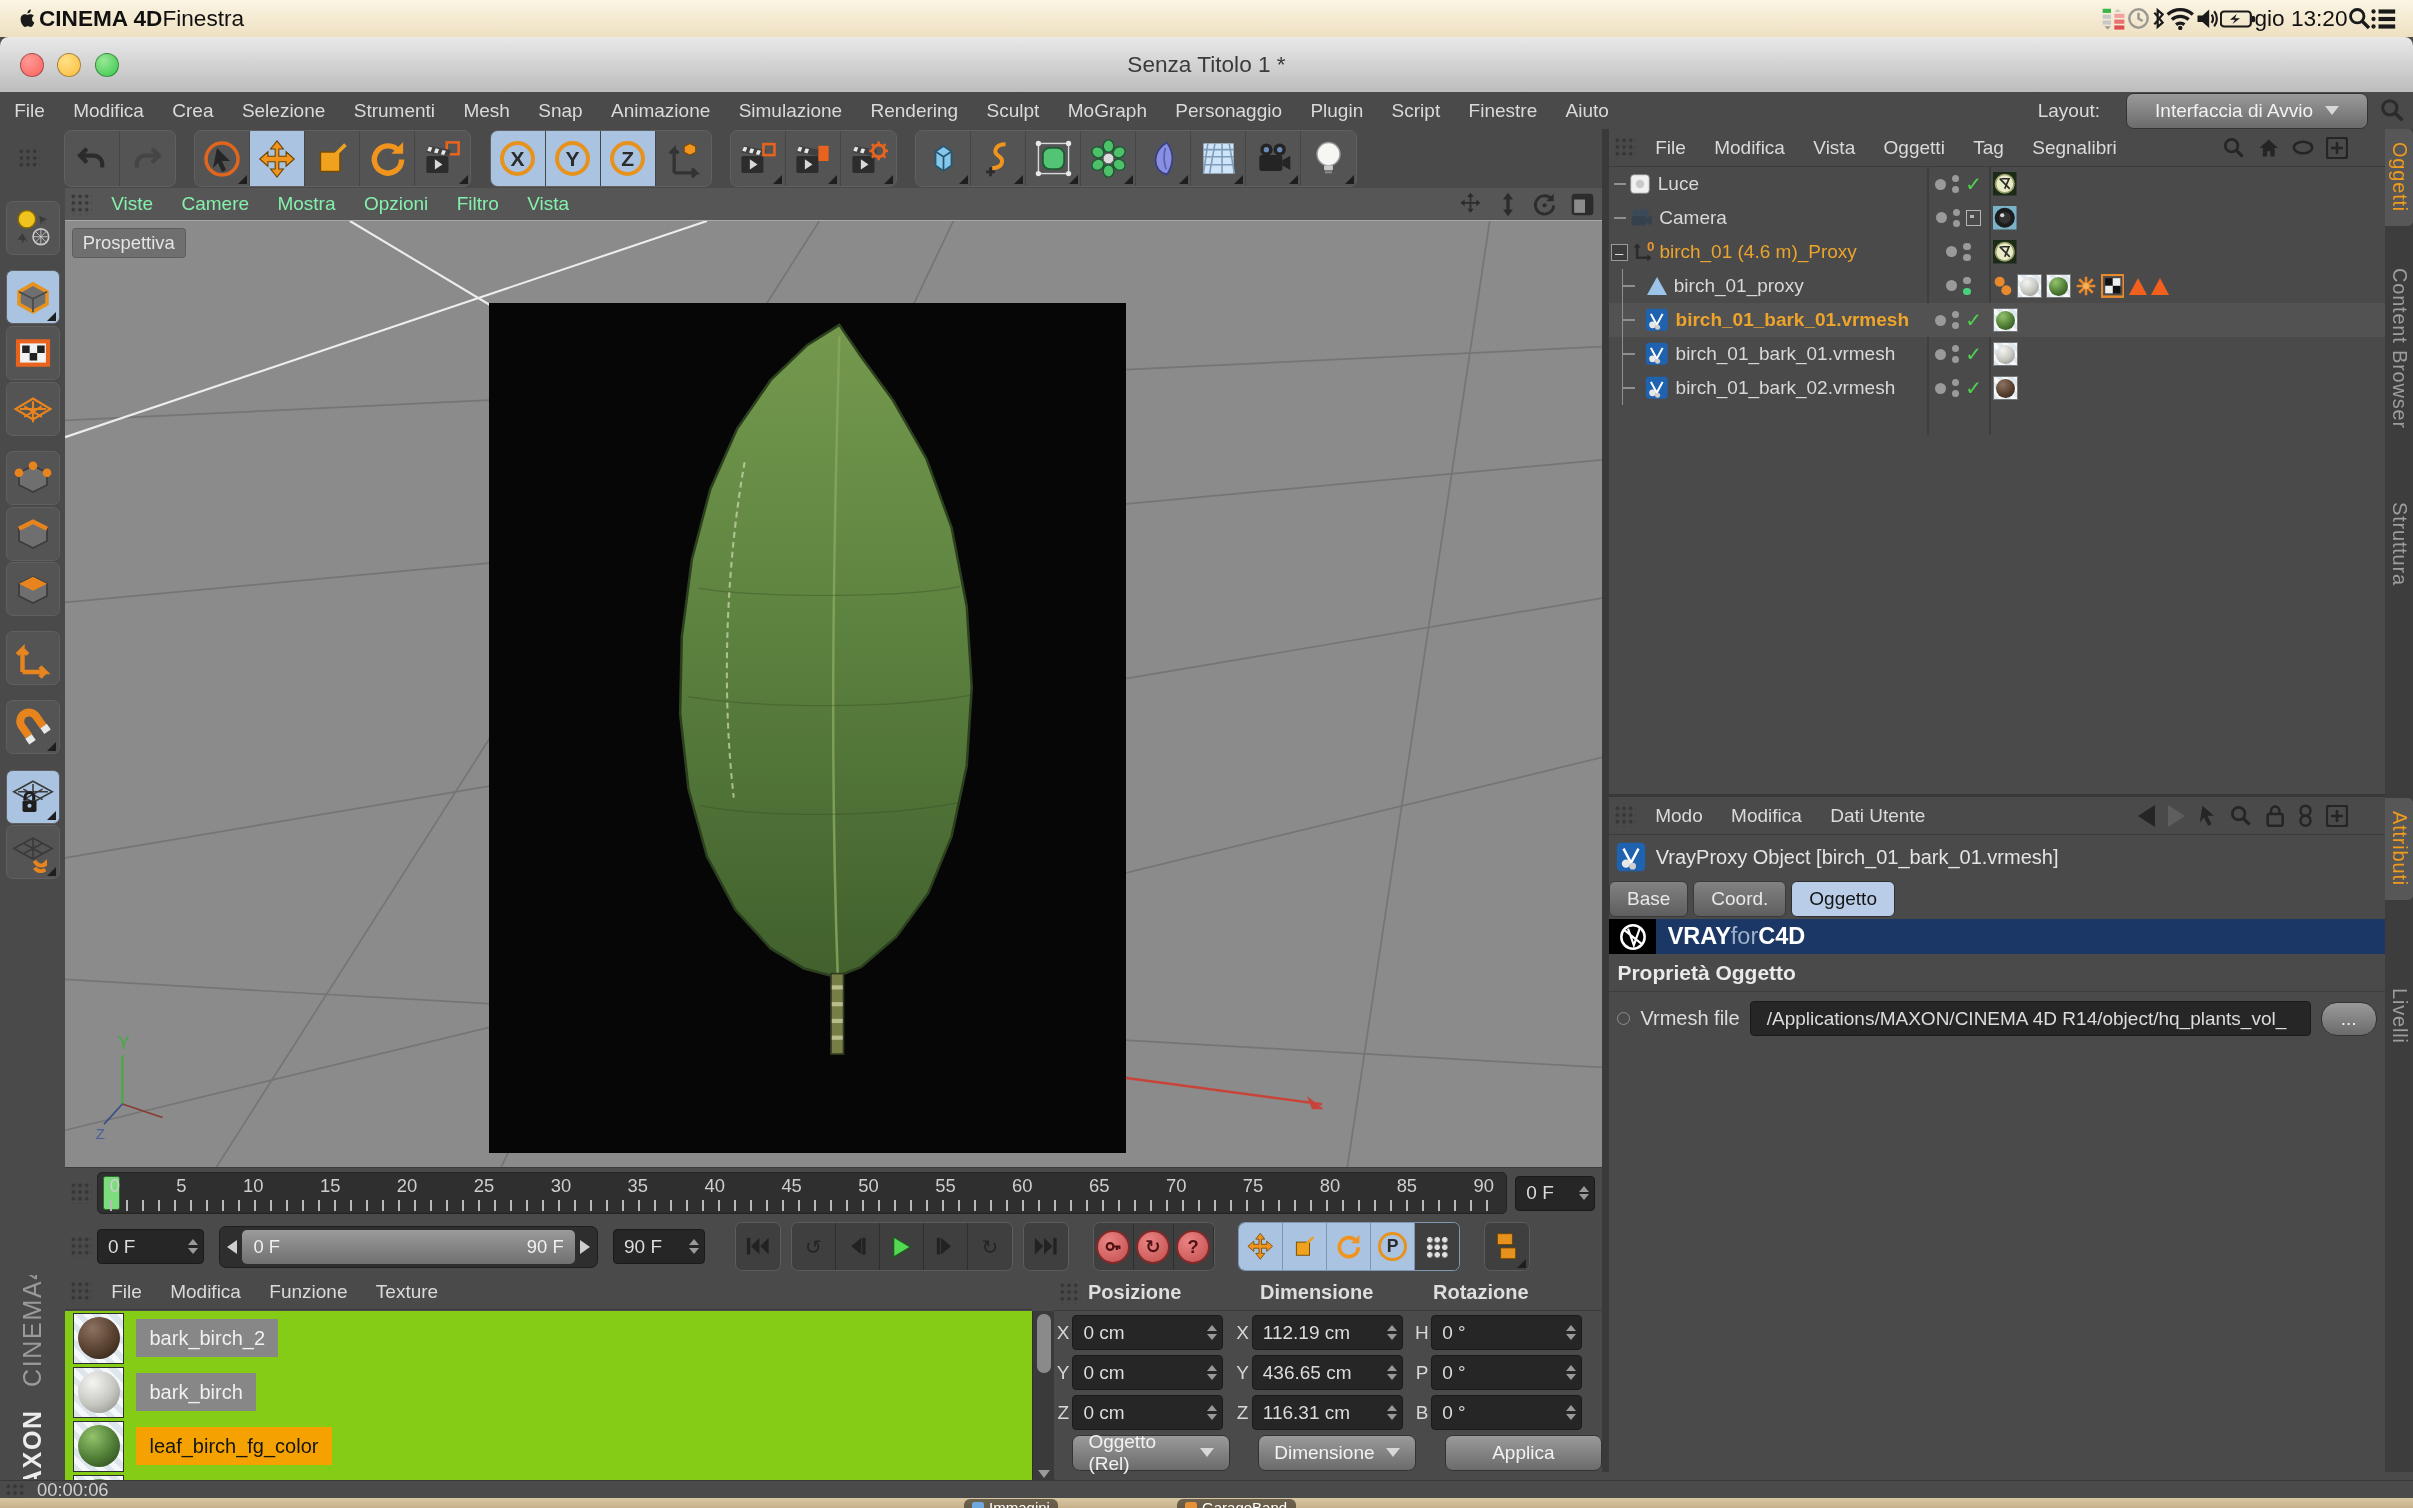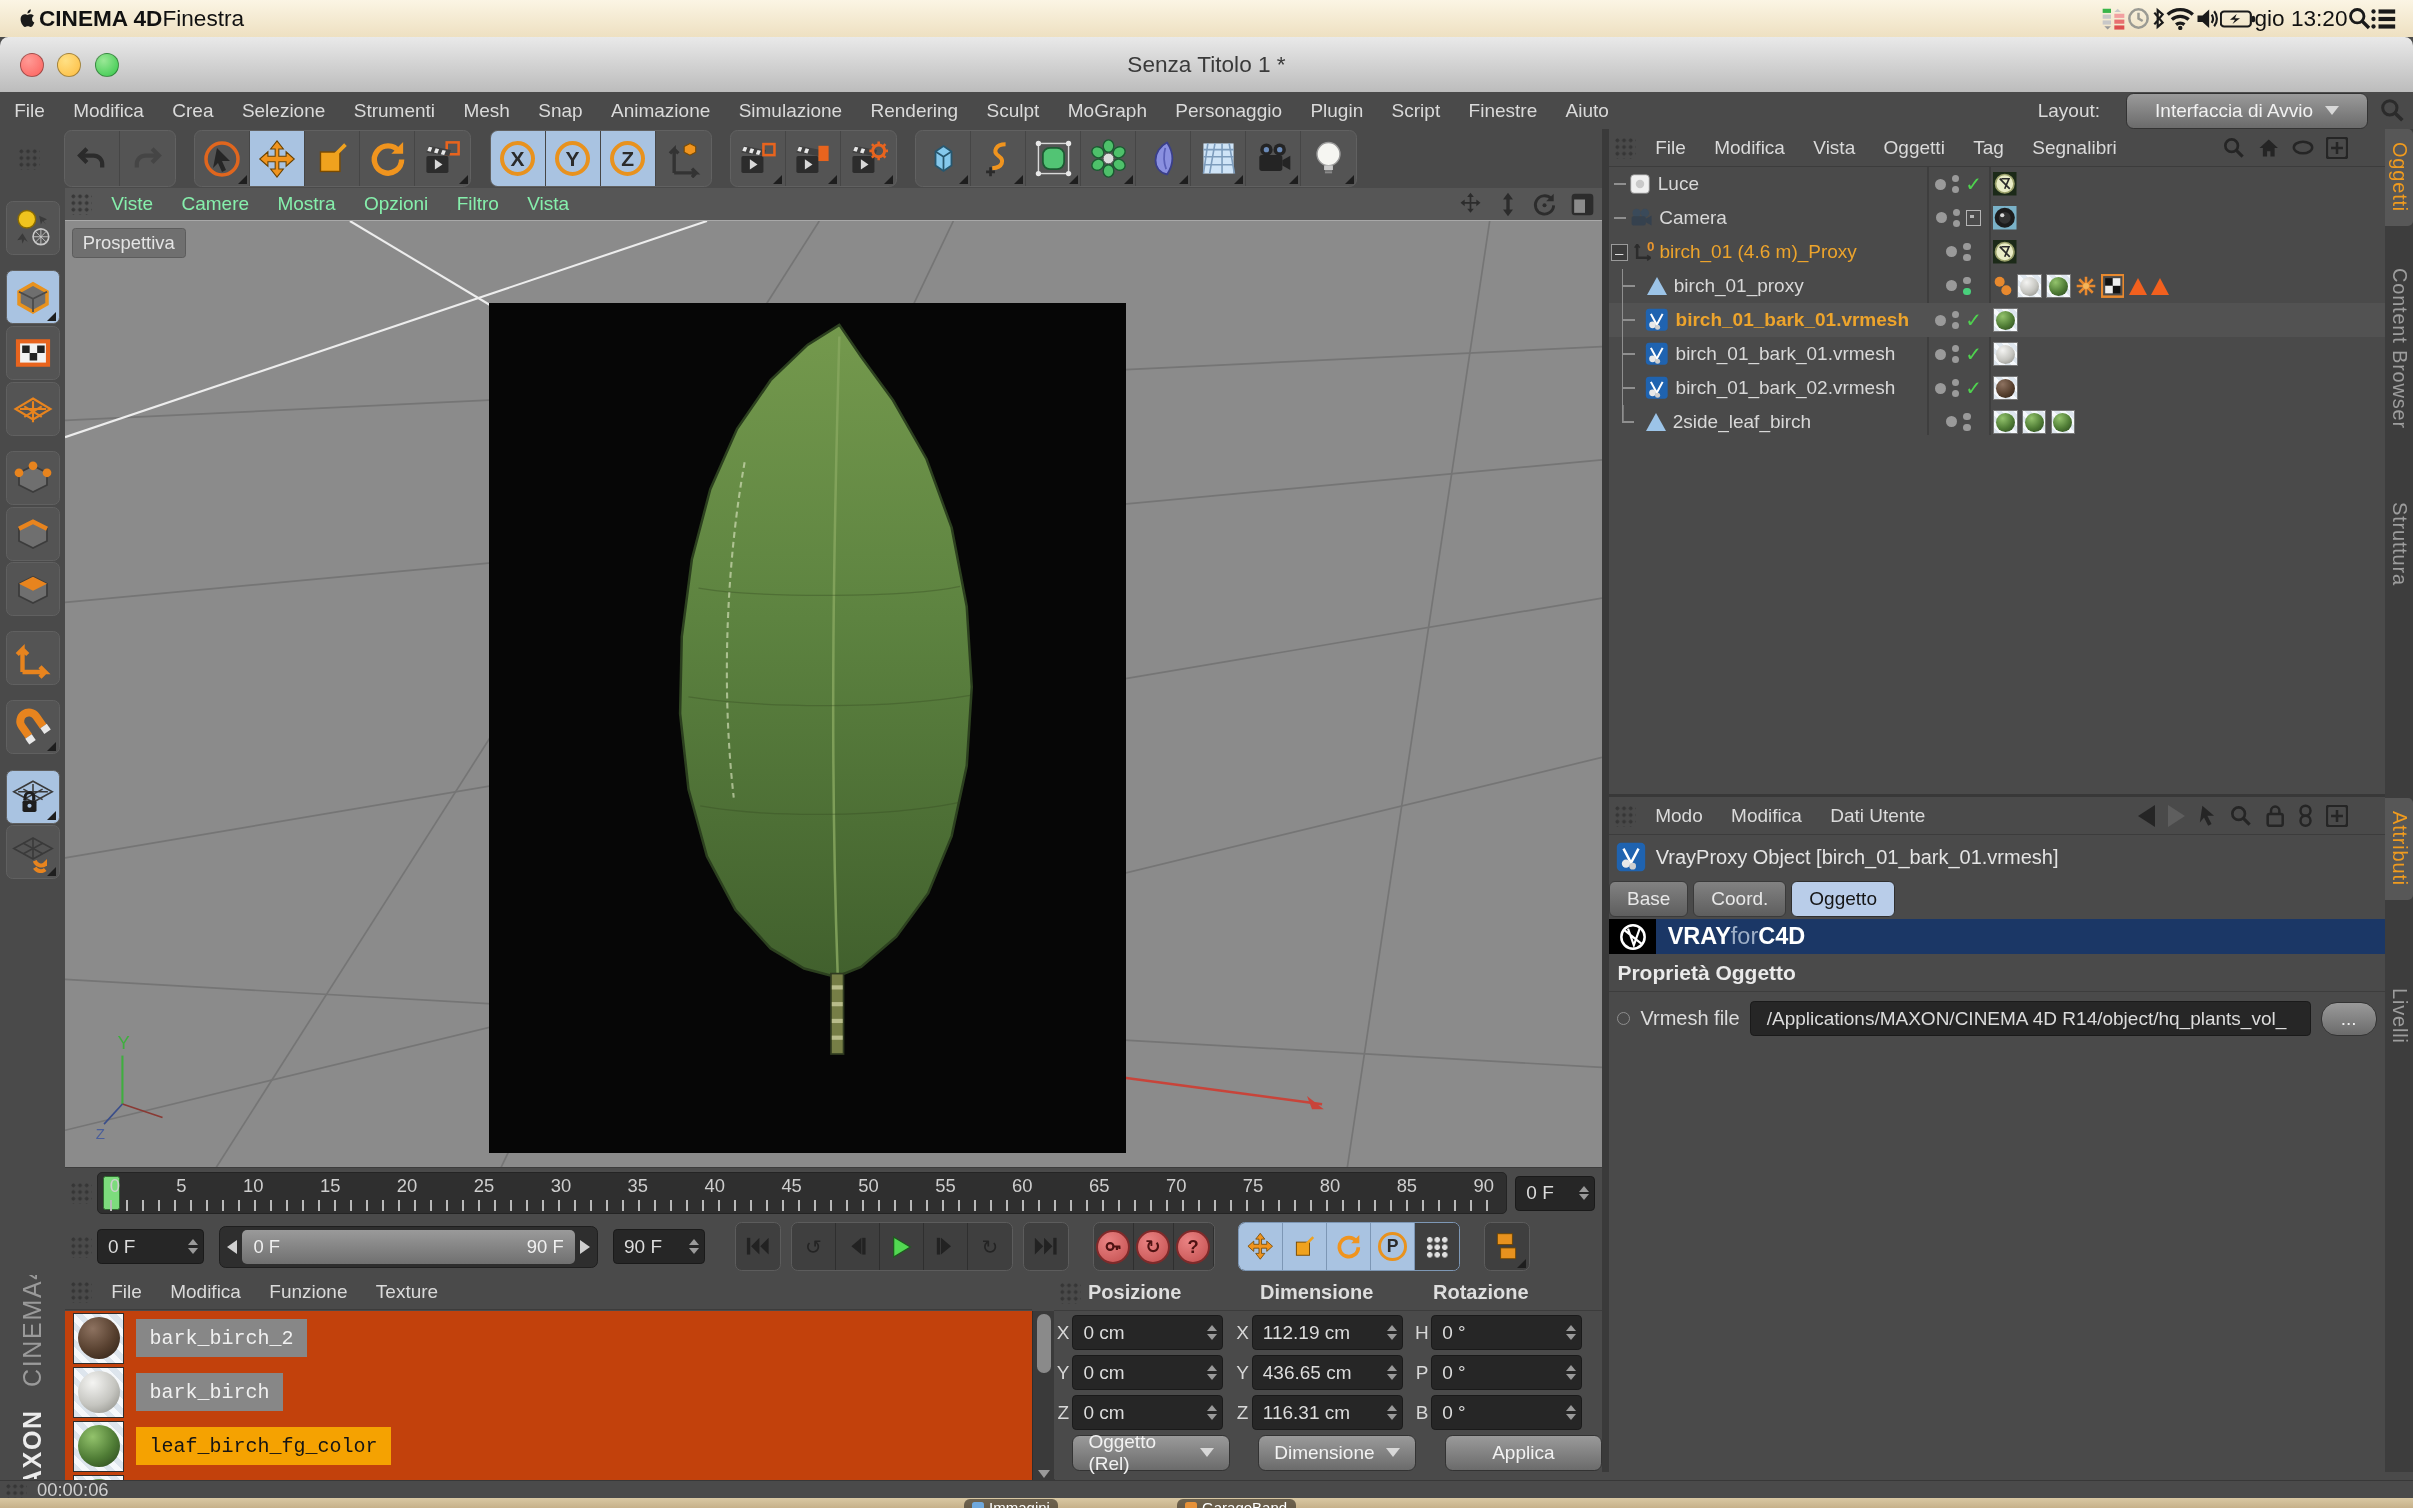--- a/index.html
+++ b/index.html
@@ -97,21 +97,21 @@
   .tpbtn:last-child{border-right:none;}
   .redbtn{width:40px;height:47px;display:flex;align-items:center;justify-content:center;border-right:0.8px solid #2f2f2f;box-sizing:border-box;}
   .redcircle{width:34px;height:34px;border-radius:50%;background:radial-gradient(circle at 35% 30%,#ea8383,#c24e4e);border:2.5px solid #7e2a2a;display:flex;align-items:center;justify-content:center;color:#4f1212;font-weight:bold;font-size:18.4px;box-sizing:border-box;}
   .bluebtn{width:44px;height:47px;background:#a9c3e1;display:flex;align-items:center;justify-content:center;border-right:0.8px solid #7d97b5;box-sizing:border-box;}
   .rangeslider{position:relative;height:40px;background:#2e2e2e;border:0.8px solid #1f1f1f;border-radius:6.7px;display:flex;align-items:center;overflow:hidden;}
   .rangetrack{flex:1;height:34px;margin:0 5px;border-radius:5px;background:linear-gradient(#9a9a9a,#707070);display:flex;align-items:center;justify-content:space-between;padding:0 11.7px;color:#f0f0f0;font-size:18.4px;}
   
   .brandstrip{left:0;top:1275px;width:65px;height:204px;background:#4a4a4a;display:flex;align-items:center;justify-content:center;overflow:hidden;}
   .brandrot{transform:rotate(-90deg);display:flex;gap:22px;align-items:center;white-space:nowrap;}
   .matmenu{left:65px;top:1275px;width:967px;height:34px;background:#4a4a4a;border-bottom:1.7px solid #3c3c3c;display:flex;align-items:center;}
-  .matlist{left:65px;top:1311px;width:967px;height:169px;background:#c2410c;overflow:hidden;font-family:Liberation Mono, monospace;}
+  .matlist{left:65px;top:1311px;width:967px;height:169px;background:#84cc16;overflow:hidden;}
   .matrow{display:flex;align-items:center;height:54px;padding-left:8.4px;}
   .thumb{width:49px;height:49px;background:repeating-linear-gradient(45deg,#dde5ed 0 5.9px,#f5f8fb 5.9px 11.7px);border:0.8px solid #2e2e2e;display:flex;align-items:center;justify-content:center;flex:none;}
   .msph{width:42px;height:42px;border-radius:50%;}
   .mlabel{font-size:20px;color:#f0f0f0;background:#878787;padding:7.5px 13.4px;margin-left:11.7px;white-space:nowrap;}
   .mlabel.sel{background:#f5a201;color:#151515;}
   .matscroll{left:1032px;top:1311px;width:22px;height:169px;background:#3a3a3a;border-left:0.8px solid #2e2e2e;}
   .coords{left:1054px;top:1275px;width:548px;height:204px;background:#4a4a4a;}
   .chead{font-size:20px;font-weight:bold;color:#dedede;}
   .axl{font-size:19px;color:#d8d8d8;width:18.4px;text-align:center;}
   .statusbar{left:0;top:1480px;width:2413px;height:18.4px;background:#4a4a4a;border-top:1.7px solid #383838;display:flex;align-items:center;}
@@ -852,43 +852,20 @@
             </span>
             <span class="chk">✓</span>
           </div>
         <div class="tagcol">
             <span class="sphtag">
               <span class="sph brown"></span>
             </span>
           </div>
       </div>
 
-      <div class="treerow">
-        <span class="conn last"></span>
-        <span style="width:0;height:0;border-left:10px solid transparent;border-right:10px solid transparent;border-bottom:18.4px solid #9cc4e8;margin-left:1.7px;"></span>
-        <span class="tname">2side_leaf_birch</span>
-        <div class="dotcol">
-            <span class="dot"></span>
-            <span class="tinydots">
-              <i></i>
-              <i></i>
-            </span>
-          </div>
-        <div class="tagcol">
-          <span class="sphtag">
-              <span class="sph green"></span>
-            </span>
-          <span class="sphtag">
-              <span class="sph green"></span>
-            </span>
-          <span class="sphtag">
-              <span class="sph green"></span>
-            </span>
-        </div>
-      </div>
     </div>
   </div>
 
   <div class="abs" style="left:1609px;top:794px;width:776px;height:677px;background:#4a4a4a;border-top:3.4px solid #383838;">
     <div class="pmenurow">
       <div class="vgrip"></div>
       <span class="mi">Modo</span>
       <span class="mi">Modifica</span>
       <span class="mi">Dati Utente</span>
       <div style="position:absolute;right:37px;display:flex;gap:13.4px;align-items:center;">

